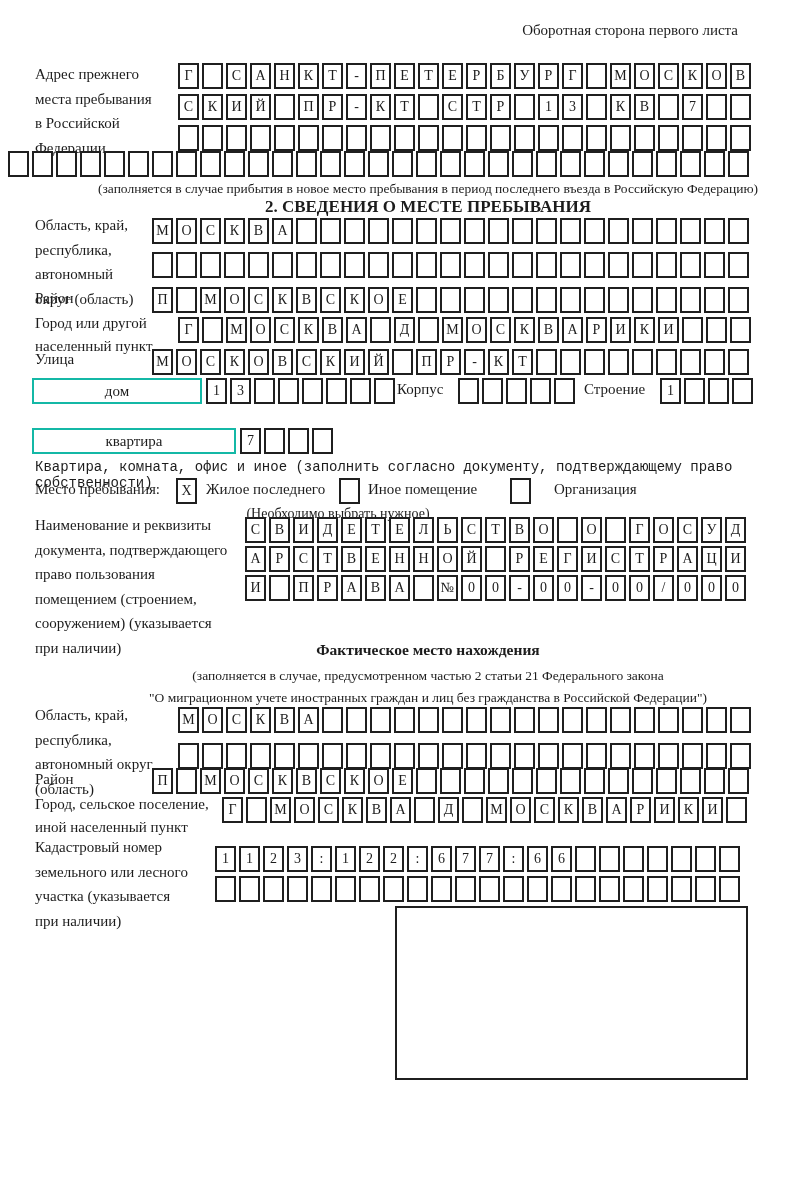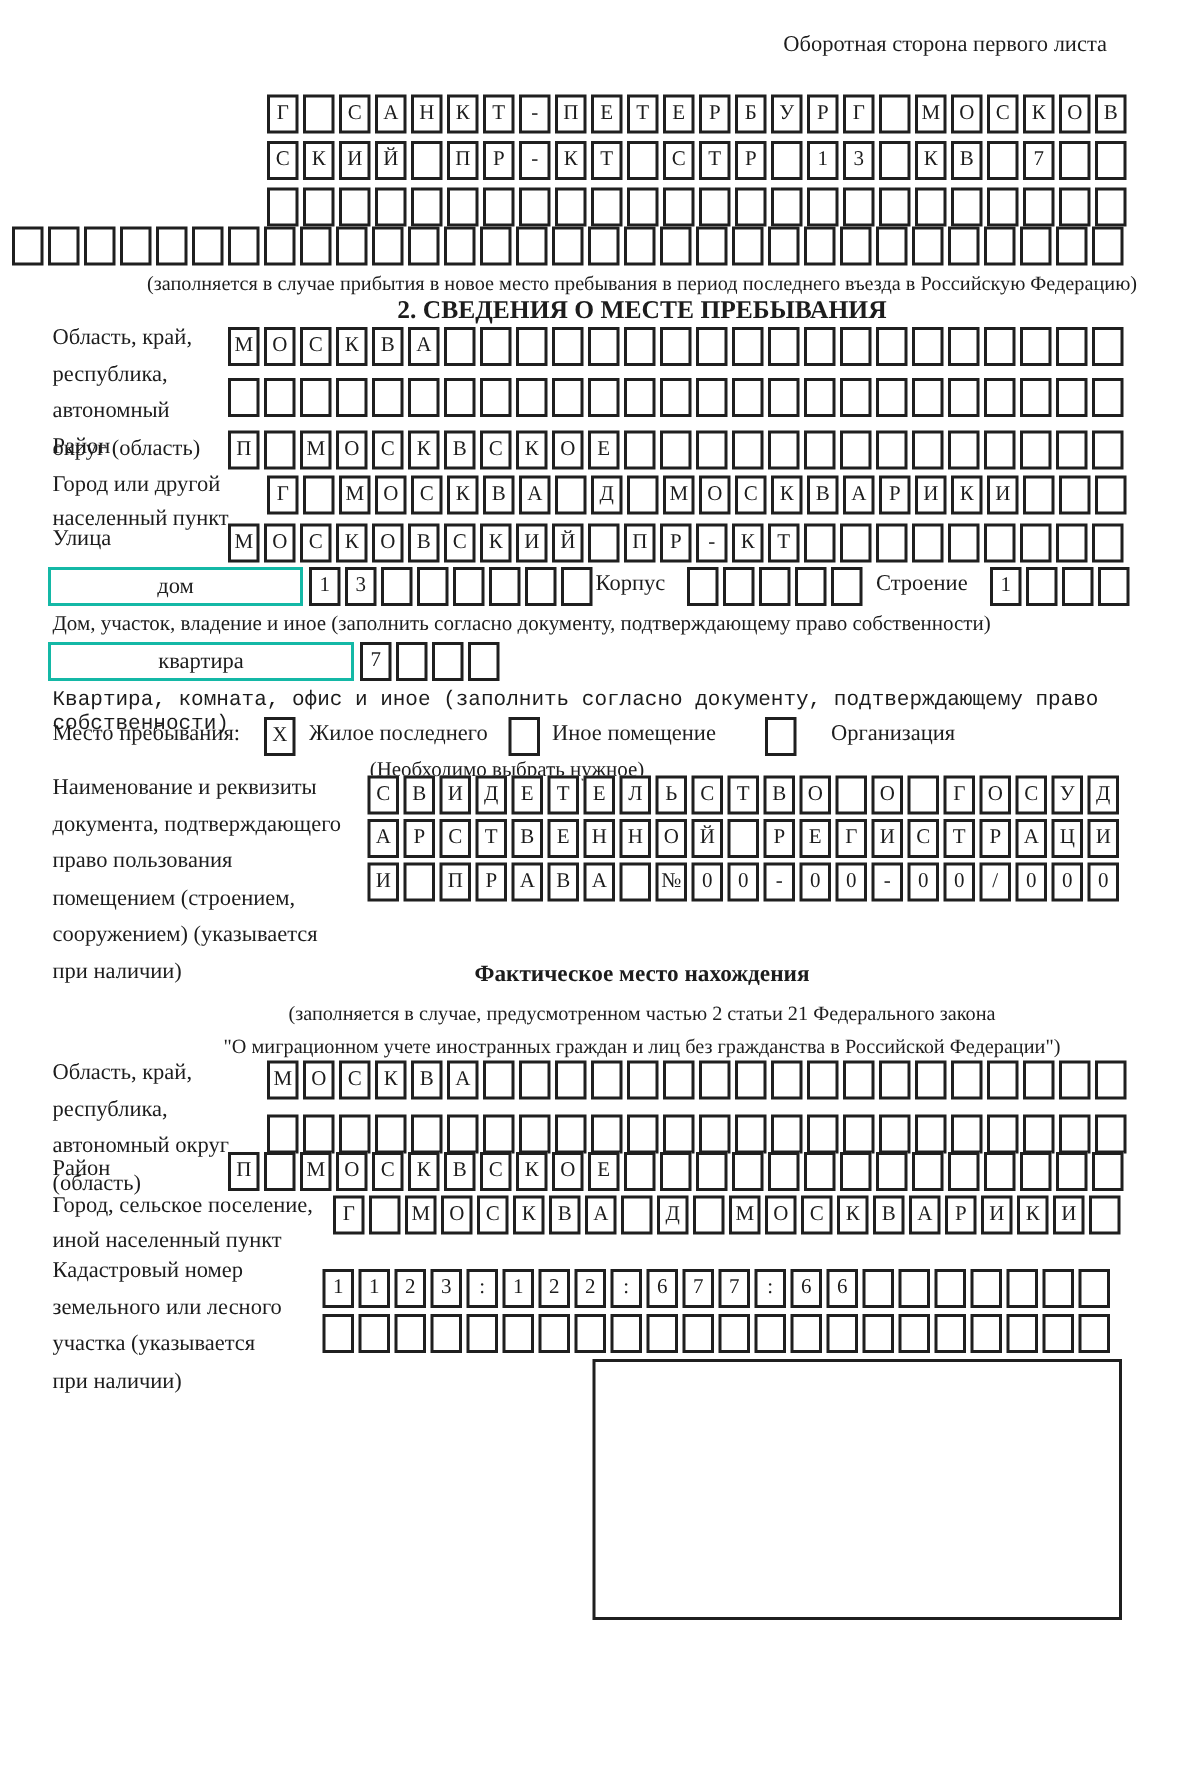--- a/index.html
+++ b/index.html
@@ -22,20 +22,24 @@
   .bigbox{position:absolute;border:2px solid #1f1f1f;background:#fff;}
   .caption{font-size:14.5px;line-height:23px;white-space:pre-line;text-align:center;}
 </style>
 </head>
 <body>
 
 <div class="page">
 
   <div class="abs inline-label" style="top:22px;right:62px;">Оборотная сторона первого листа</div>
 
+  <div class="abs label" style="left:35px;top:62px;width:145px;">Адрес прежнего
+места пребывания
+в Российской
+Федерации</div>
   <div class="cellrow" style="left:178px;top:63px;">
       <span class="cell">Г</span>
       <span class="cell"></span>
       <span class="cell">С</span>
       <span class="cell">А</span>
       <span class="cell">Н</span>
       <span class="cell">К</span>
       <span class="cell">Т</span>
       <span class="cell">-</span>
       <span class="cell">П</span>
@@ -309,21 +313,20 @@
       <span class="cell"></span>
       <span class="cell"></span>
     </div>
   <div class="abs inline-label" style="left:584px;top:381px;">Строение</div>
   <div class="cellrow" style="left:660px;top:378px;">
       <span class="cell">1</span>
       <span class="cell"></span>
       <span class="cell"></span>
       <span class="cell"></span>
     </div>
-  <div class="abs small-note" style="left:35px;top:409px;">Дом, участок, владение и иное (заполнить согласно документу, подтверждающему право собственности)</div>
 
   <div class="rectfield" style="left:32px;top:428px;width:200px;height:22px;">квартира</div>
   <div class="cellrow" style="left:240px;top:428px;">
       <span class="cell">7</span>
       <span class="cell"></span>
       <span class="cell"></span>
       <span class="cell"></span>
     </div>
   <div class="abs small-note" style="left:35px;top:459px;font-family:Liberation Mono, monospace;">Квартира, комната, офис и иное (заполнить согласно документу, подтверждающему право собственности)</div>
 

